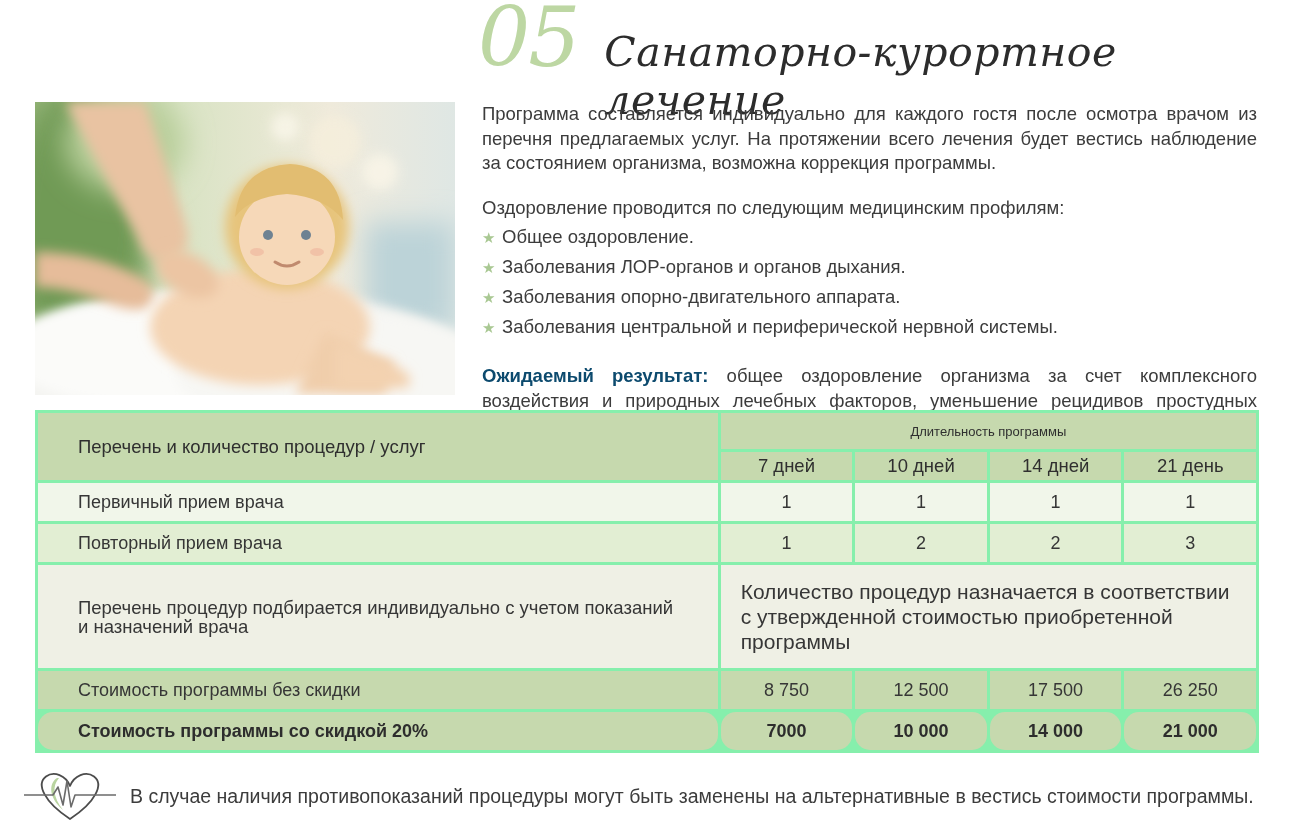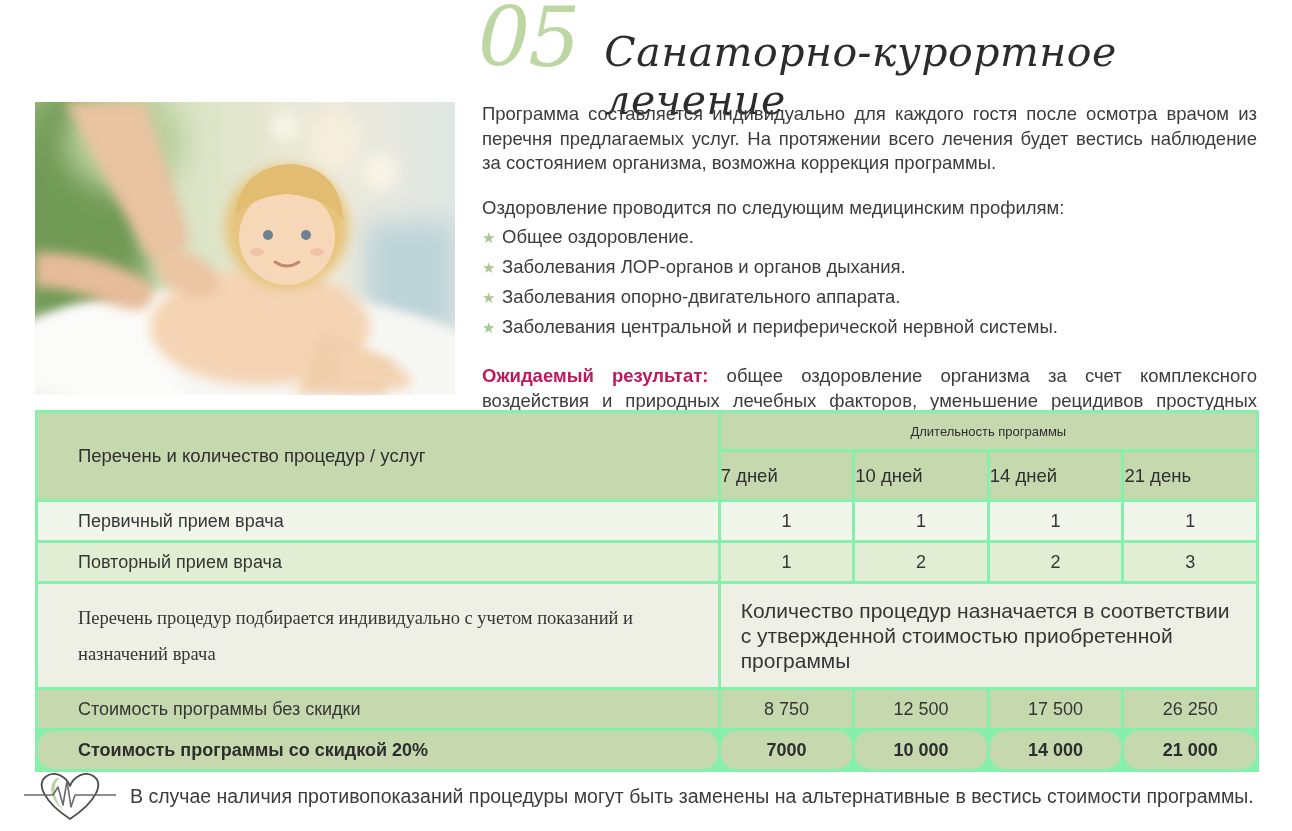--- a/index.html
+++ b/index.html
@@ -25,41 +25,41 @@
   .content { position:absolute; left:35px; top:102px; width:1222px; display:flex; }
   .photo { width:420px; height:293px; flex:0 0 420px; overflow:hidden; background:#e8ecdf; }
   .photo svg { display:block; }
   .textcol { margin-left:27px; width:775px; font-size:18.5px; line-height:24.5px; color:#3c3c3c; }
   .textcol p.just { text-align:justify; }
   .list-title { margin-top:20px; }
   ul.profiles { list-style:none; margin-top:2px; }
   ul.profiles li { line-height:29px; display:flex; align-items:baseline; }
   .star { color:#a9c893; font-size:15px; width:20px; flex:0 0 20px; }
   .result { margin-top:22px; }
-  .result b { color:#be185d; }
+  .result b { color:#0c4a6e; }
 
   
   table.prices {
     position:absolute; left:35px; top:410px; width:1224px;
     border-collapse:separate; border-spacing:3px; background:#86efac;
     font-size:18px; color:#363636;
   }
   table.prices td, table.prices th { font-weight:400; }
   .g  { background:#c6d9ae; }            
   .l1 { background:#f1f6ea; }            
   .l2 { background:#e2eed3; }            
   .l3 { background:#eff0e5; }            
   th.main-head {
     text-align:left; padding-left:40px; font-weight:700; font-size:18.5px; color:#2f2f2f;
   }
   th.group-head { font-weight:700; font-size:13px; color:#2f2f2f; height:36px; }
-  th.dur { font-weight:700; font-size:18.5px; color:#2f2f2f; height:47px; text-align:left; }
+  th.dur { font-weight:700; font-size:18.5px; color:#2f2f2f; height:28px; text-align:center; }
   td.lbl { text-align:left; padding-left:40px; height:38px; }
   td.val { text-align:center; height:38px; }
-  td.note-l { text-align:left; padding:14px 30px 14px 40px; height:88px; line-height:36px; font-size:18.5px;font-family:Liberation Serif, serif; }
+  td.note-l { text-align:left; padding:14px 30px 14px 40px; height:88px; line-height:19px; font-size:18.5px; }
   td.note-r { text-align:left; padding:14px 20px; height:88px; line-height:25px; font-size:21px; }
   tr.bold td { font-weight:700; color:#2d2d2d;border-radius:15px; }
 
   
   .footer { position:absolute; left:22px; top:764px; display:flex; align-items:center; }
   .heart-wrap { width:96px; height:64px; flex:0 0 96px; }
   .footer .note { font-size:19.5px; color:#3c3c3c; margin-left:12px; white-space:nowrap; }
 </style>
 </head>
 <body>

